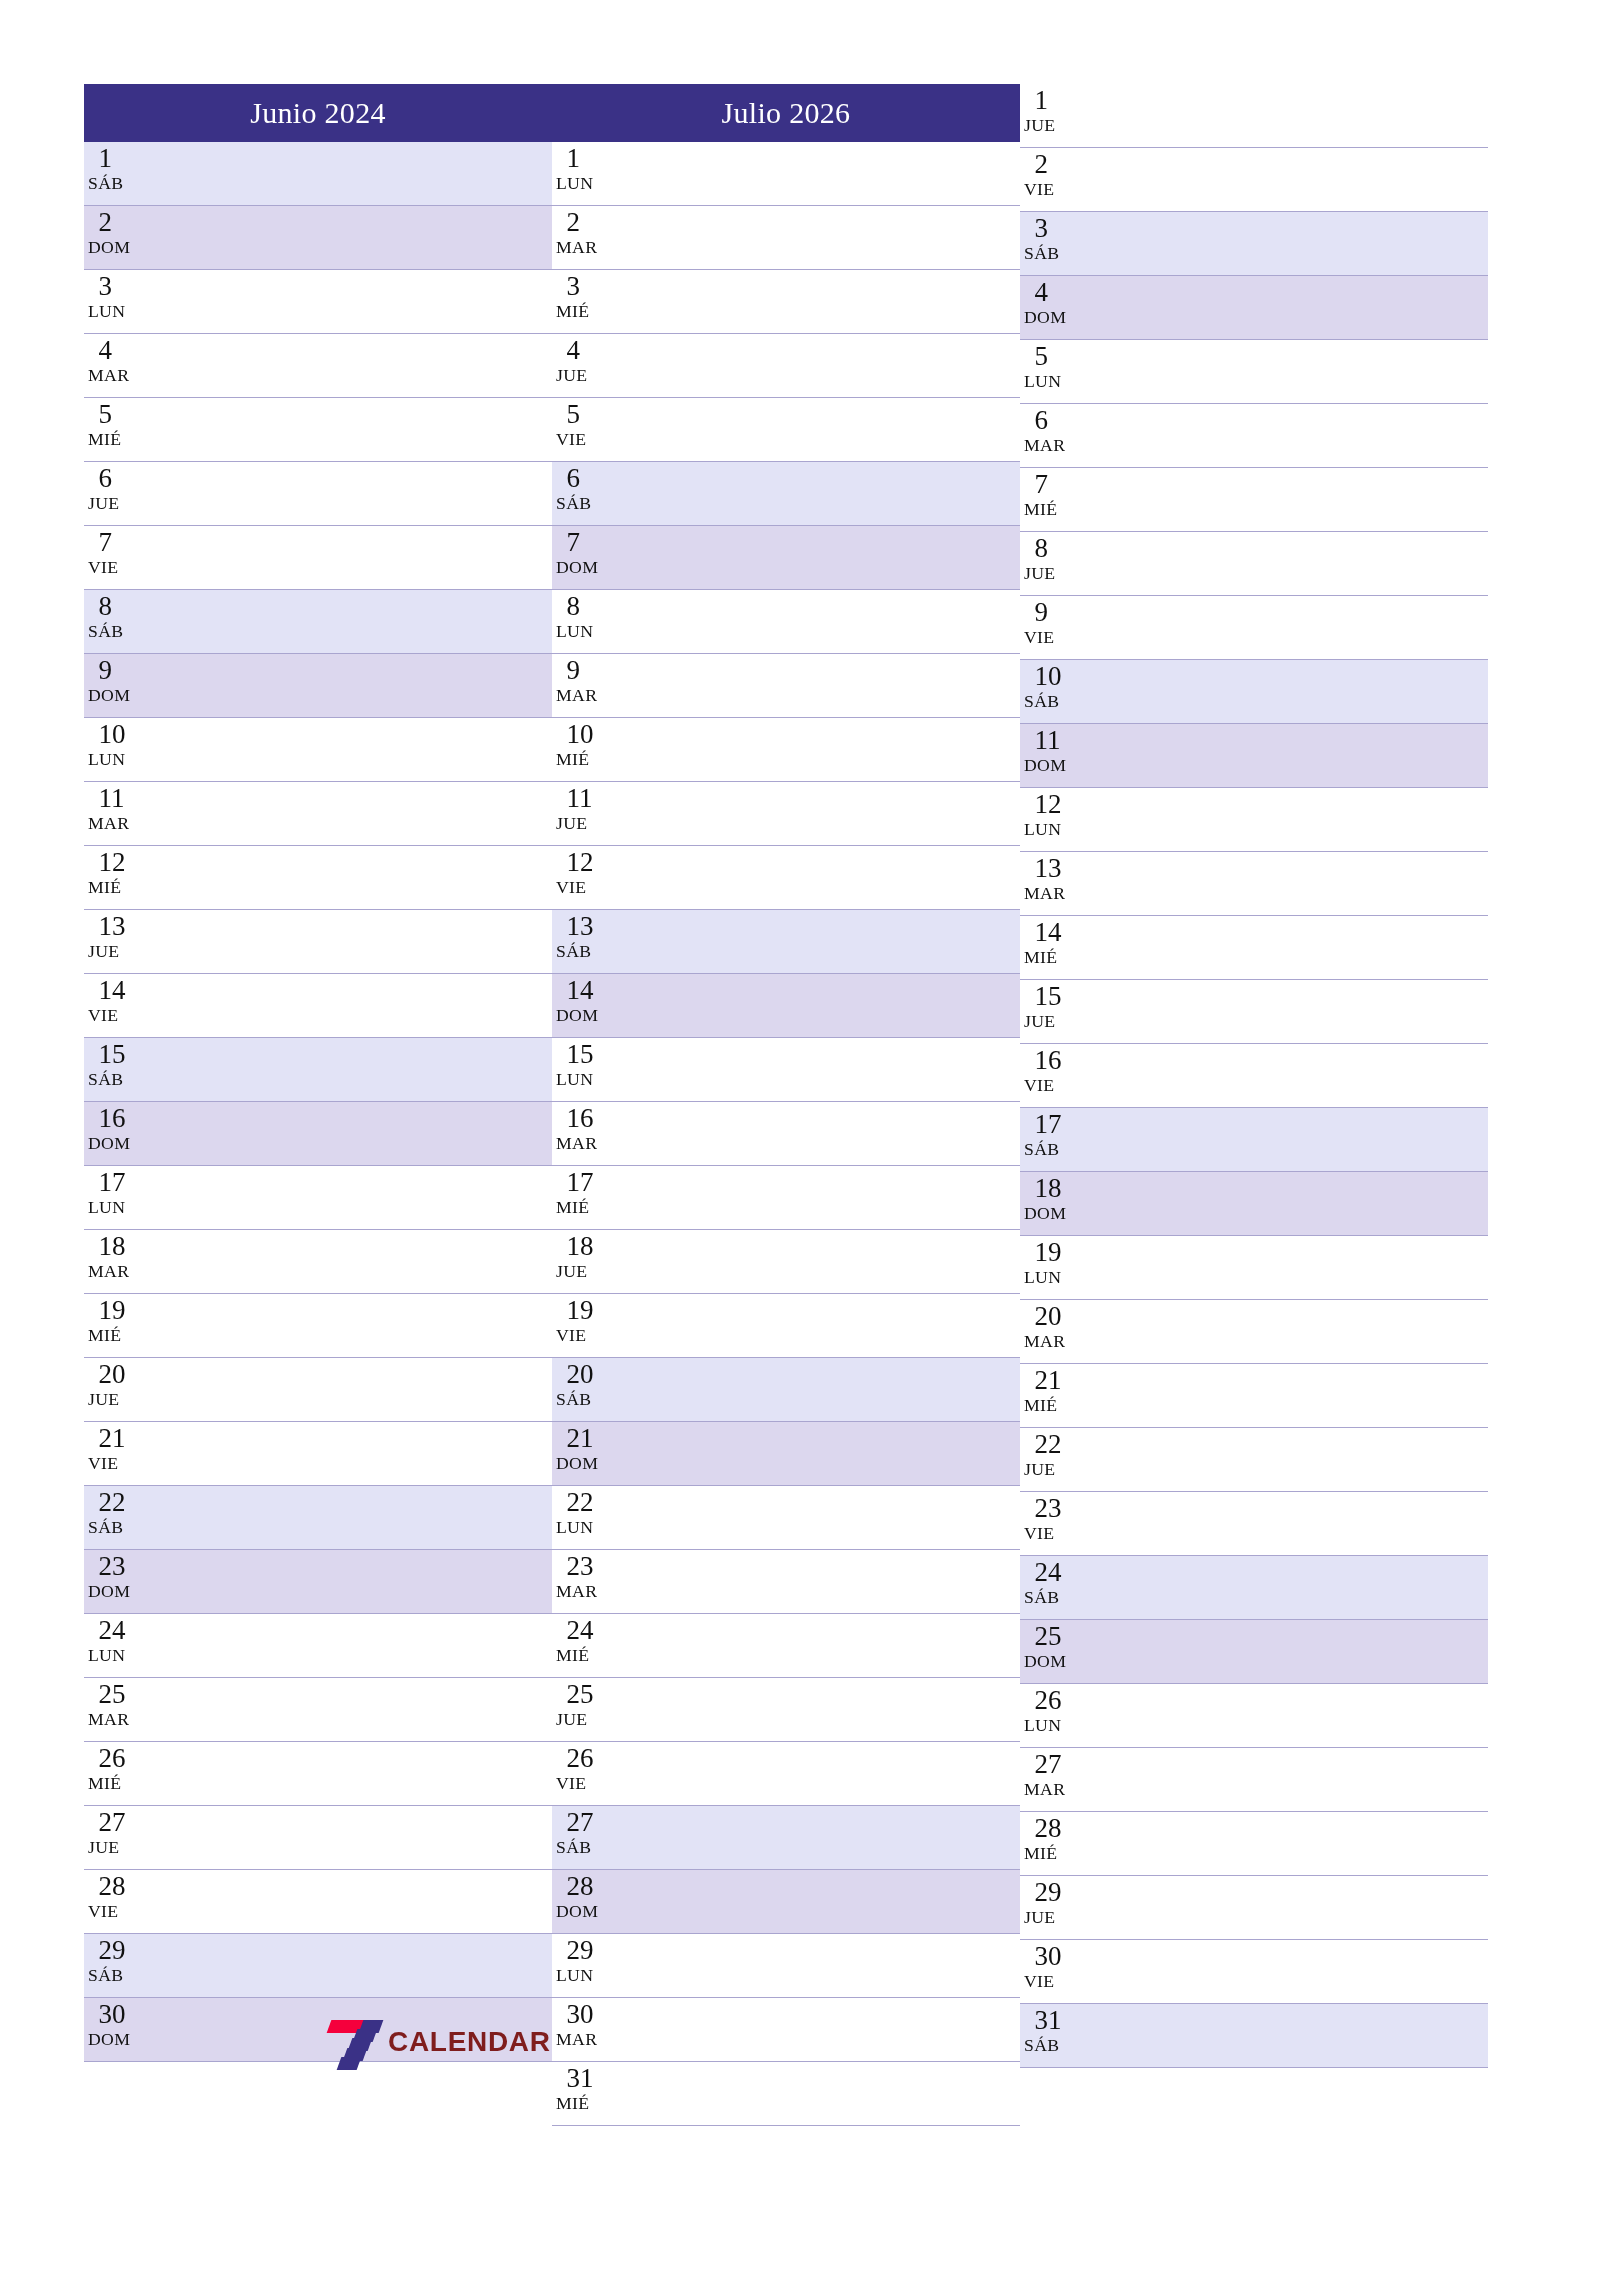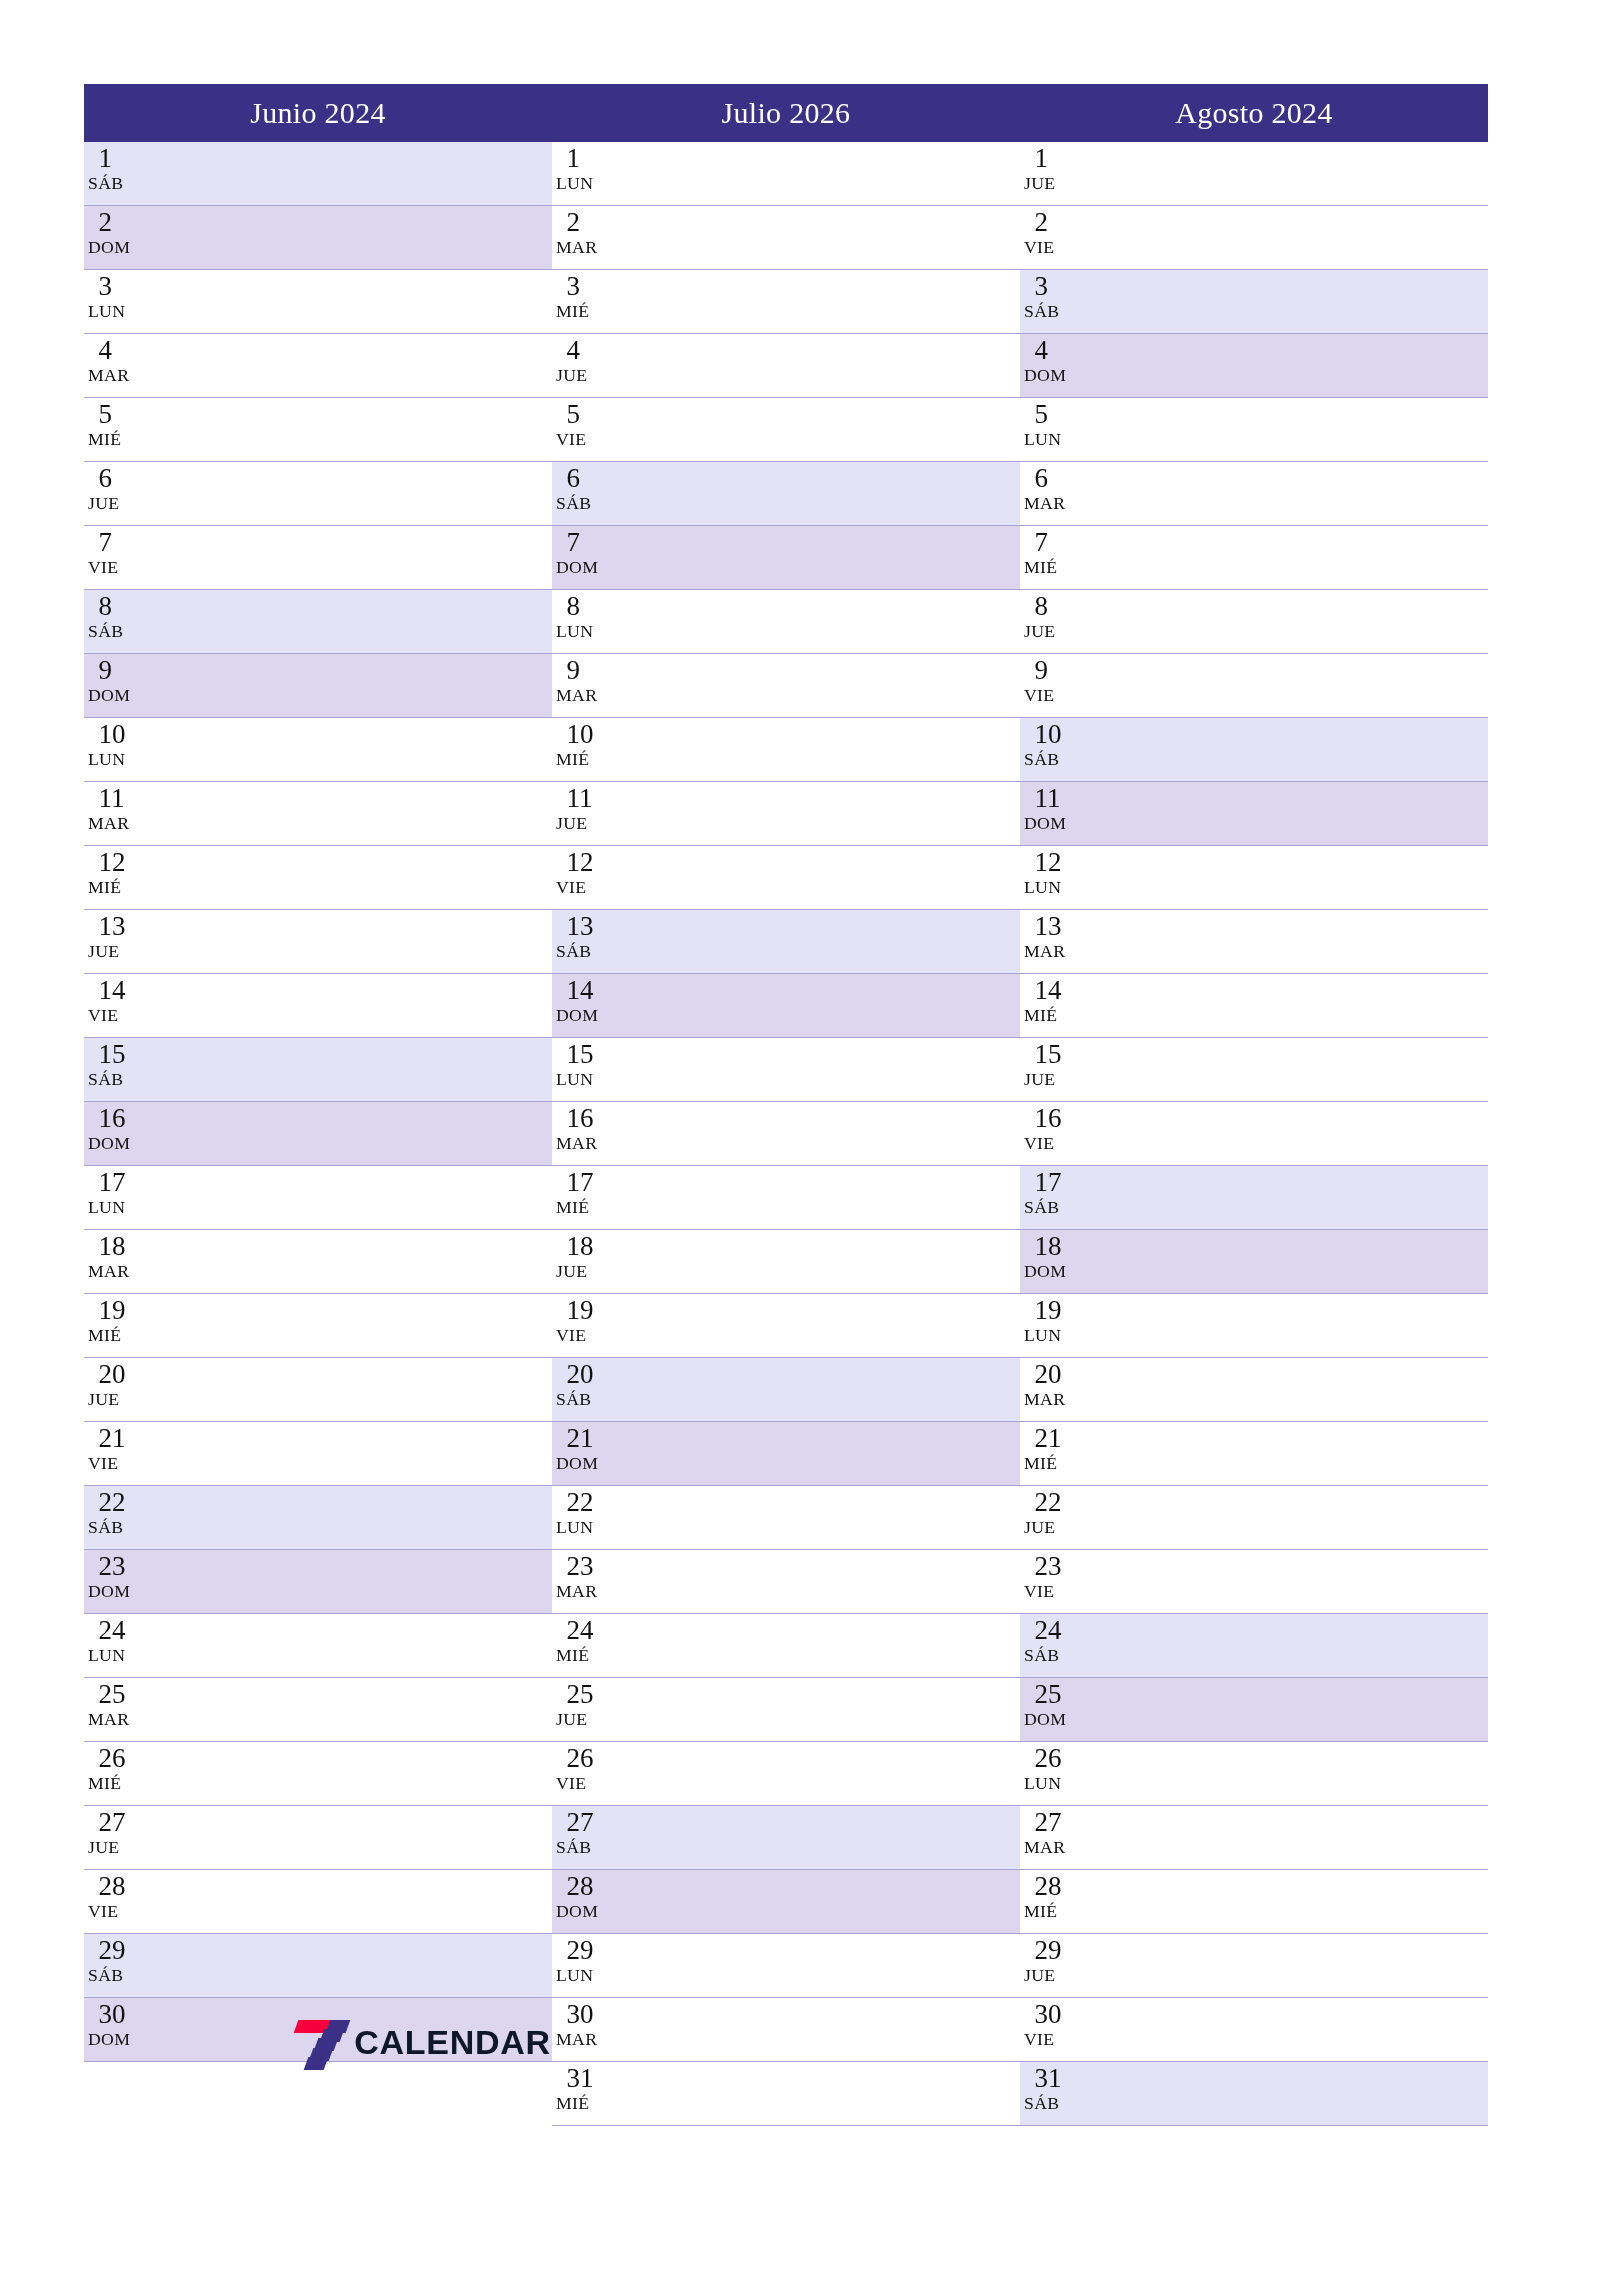--- a/index.html
+++ b/index.html
@@ -119,23 +119,23 @@
     position: absolute;
     width: 19.6px;
     height: 13px;
     transform: skewX(-20deg);
     background: #3a3186;
   }
 
   .logo-text {
     font-family: "Liberation Sans", sans-serif;
     font-weight: 700;
-    font-size: 34px;
+    font-size: 28px;
     letter-spacing: 0.7px;
-    color: #0f172a;
+    color: #7f1d1d;
     line-height: 1;
   }
 </style>
 </head>
 <body>
 
 <div class="page">
   <div class="columns">
 
     <div class="month-col">
@@ -400,21 +400,20 @@
             <div class="day-name">MAR</div>
           </div>
           <div class="day-row">
             <div class="day-num">31</div>
             <div class="day-name">MIÉ</div>
           </div>
         </div>
     </div>
 
     <div class="month-col">
-      <div class="month-header">Agosto 2024</div>
       <div class="days">
           <div class="day-row">
             <div class="day-num">1</div>
             <div class="day-name">JUE</div>
           </div>
           <div class="day-row">
             <div class="day-num">2</div>
             <div class="day-name">VIE</div>
           </div>
           <div class="day-row sat">

